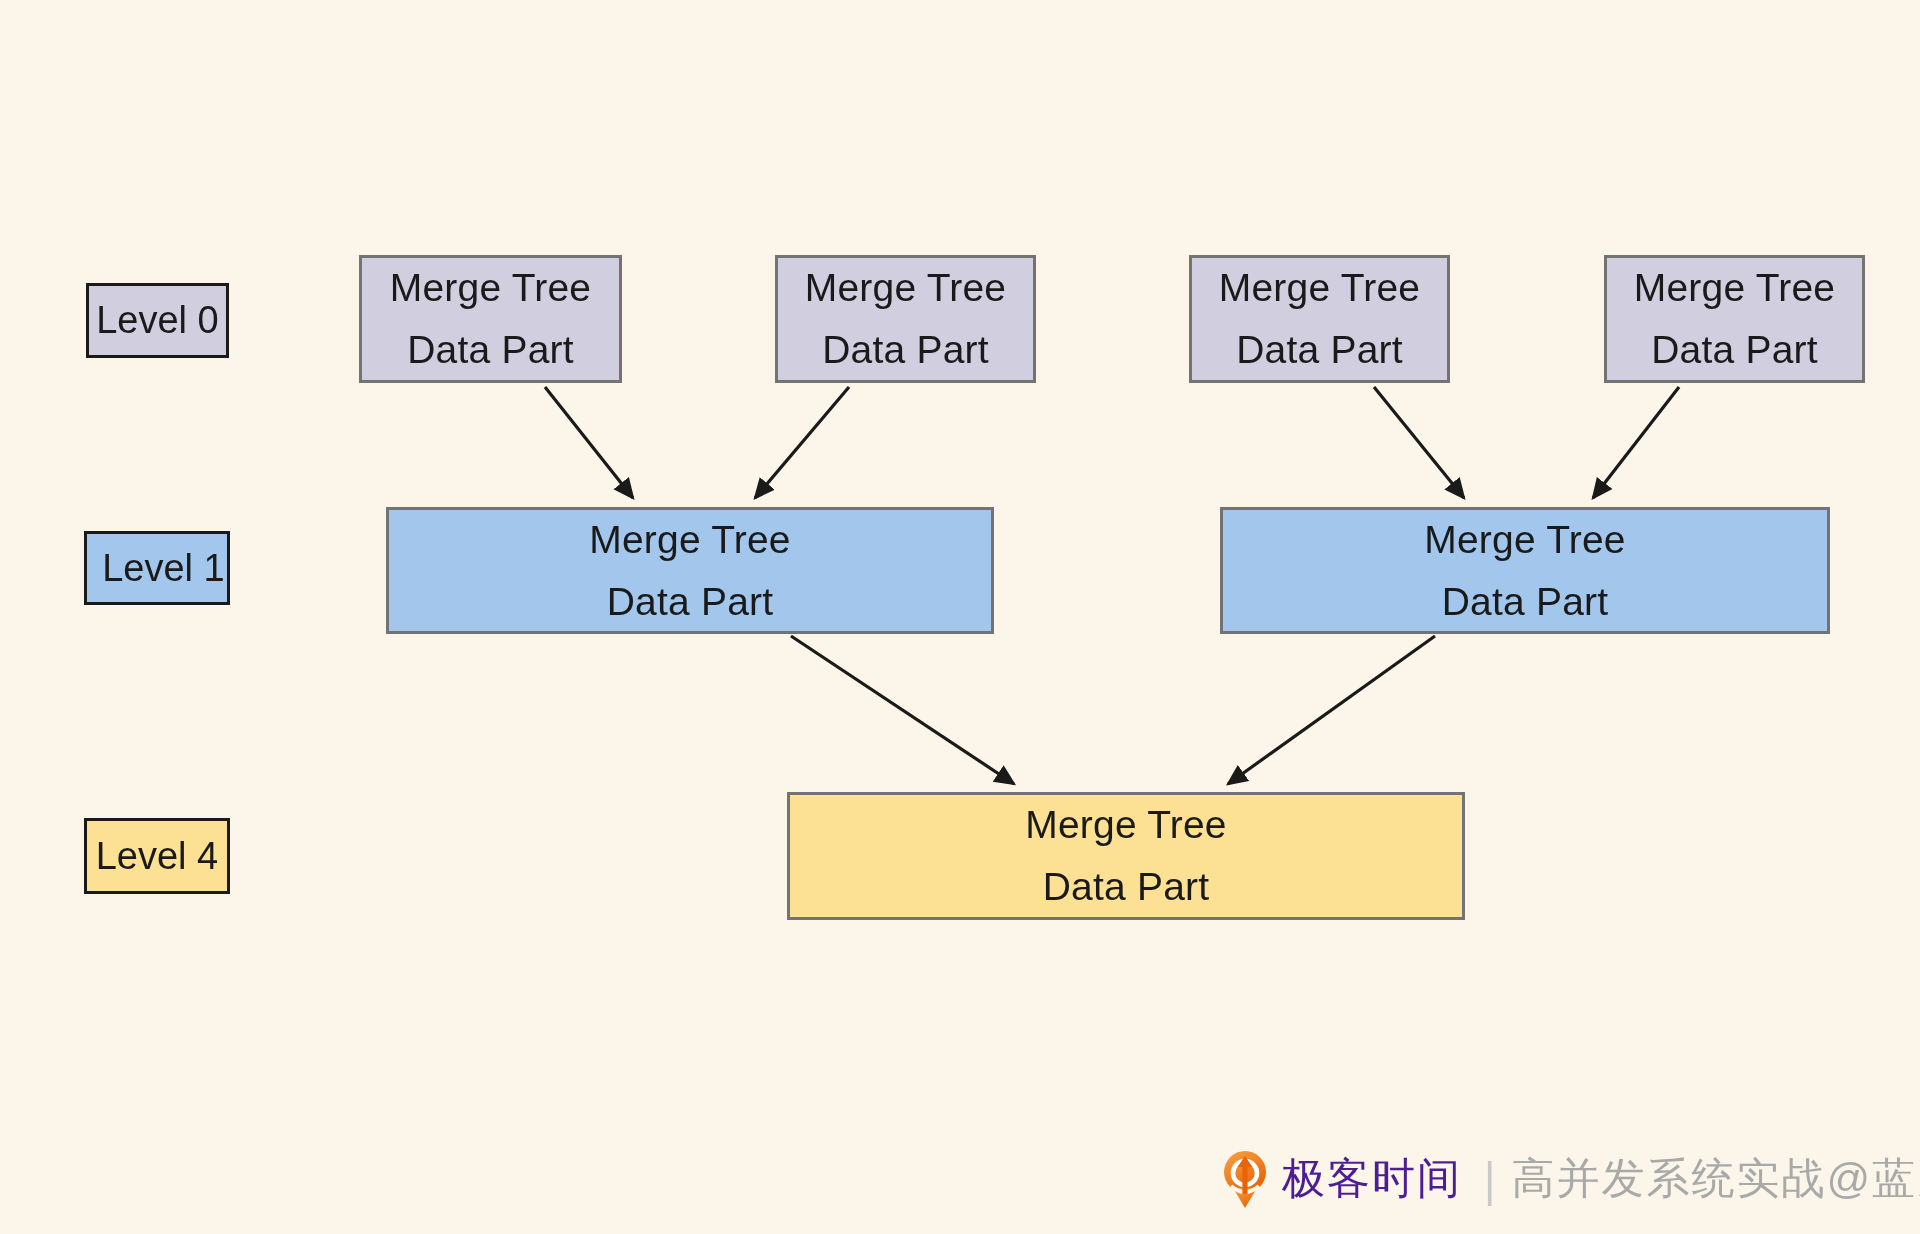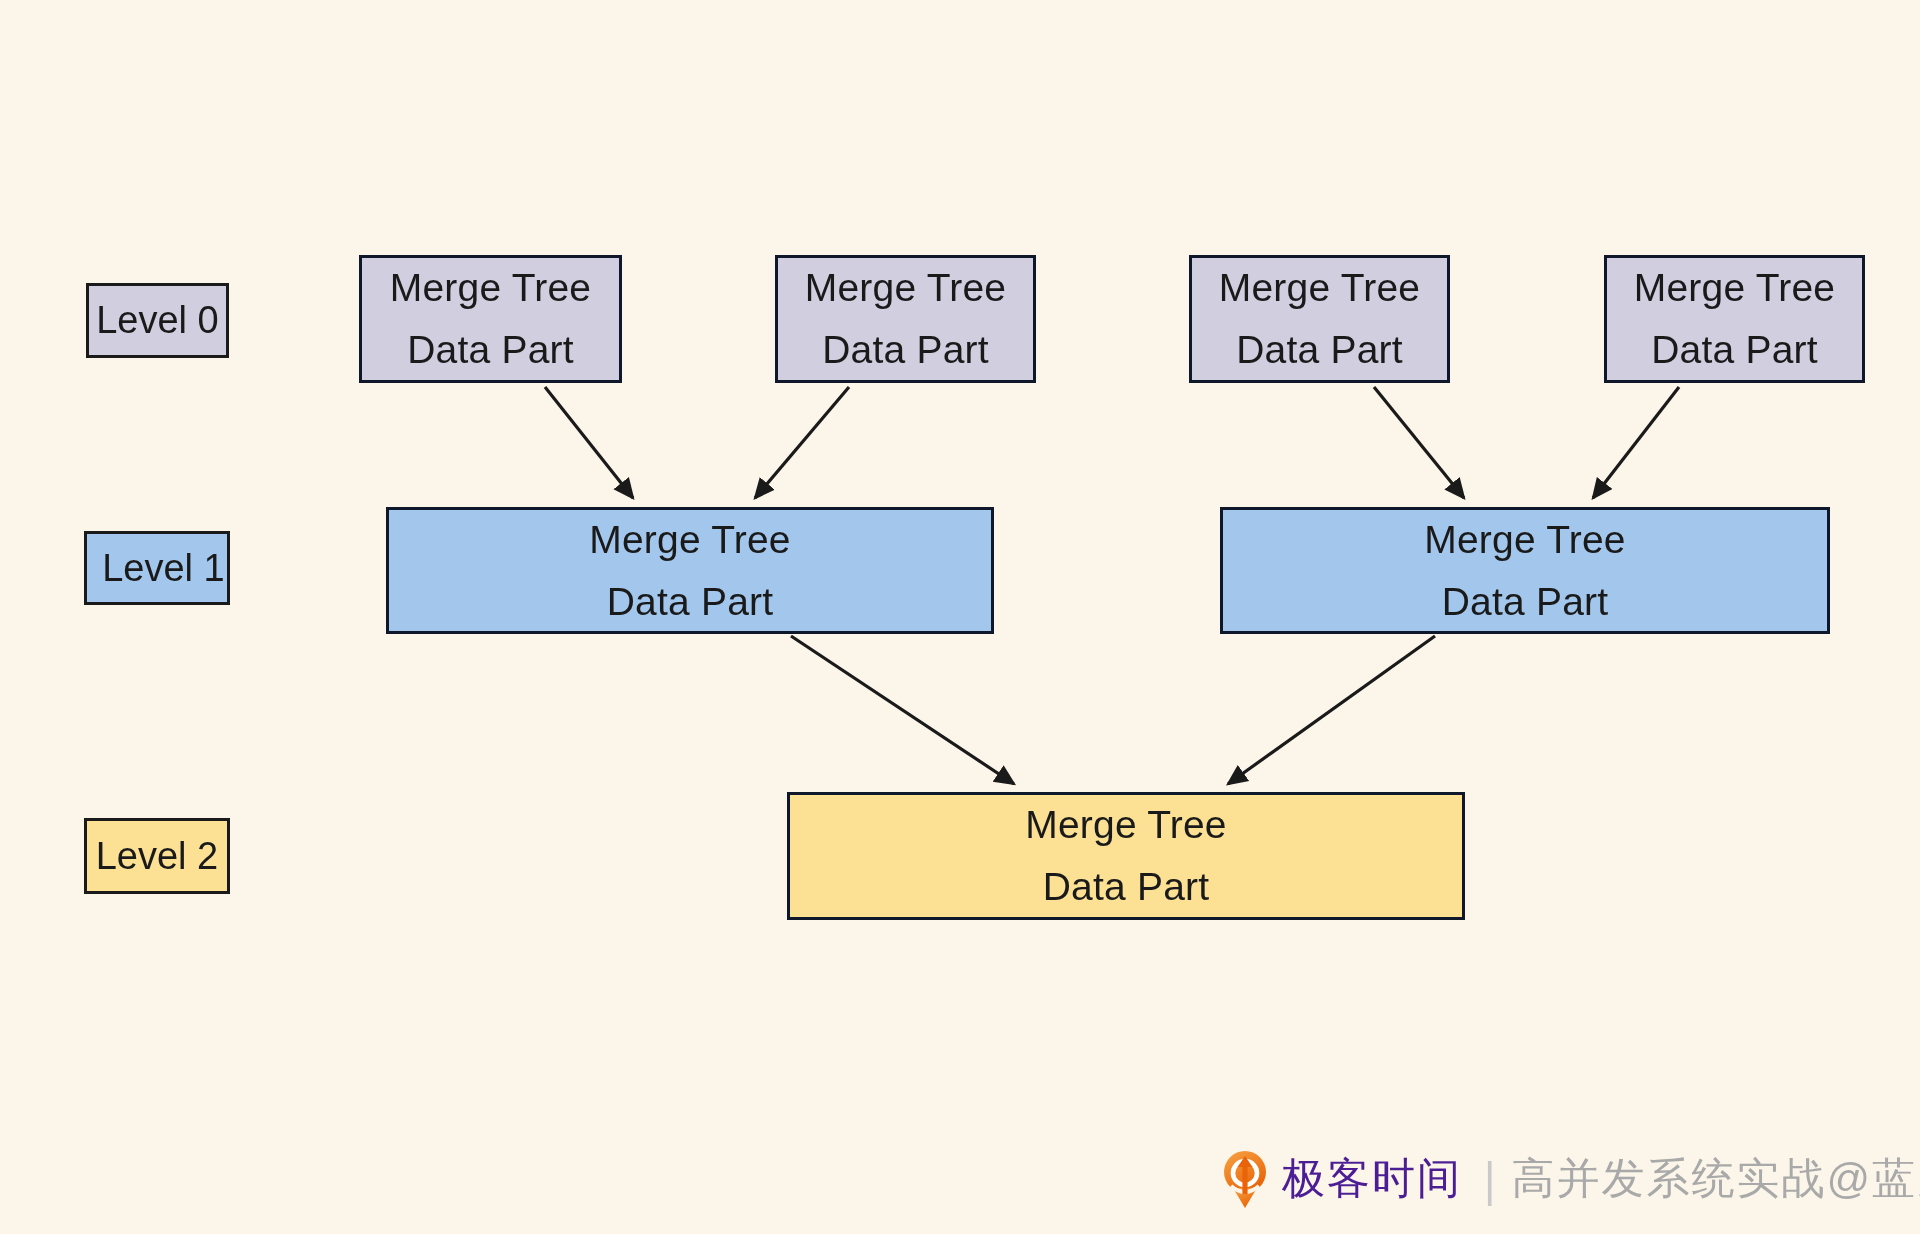--- a/index.html
+++ b/index.html
@@ -11,21 +11,21 @@
   .canvas {
     position: relative;
     width: 1920px;
     height: 1234px;
     background: #FBF6E9;
     overflow: hidden;
   }
   .node {
     position: absolute;
     box-sizing: border-box;
-    border: 3px solid #0f172a;
+    border: 3px solid #737373;
     display: flex;
     flex-direction: column;
     align-items: center;
     justify-content: center;
     text-align: center;
     color: #1A1A1A;
     font-size: 39px;
     line-height: 62px;
     letter-spacing: 0.2px;
   }
@@ -87,21 +87,21 @@
 
 <div class="canvas">
 
   <div class="legend lv0" style="left:86px; top:283px; width:143px; height:75px;">
     <span>Level 0</span>
   </div>
   <div class="legend lv1" style="left:84px; top:531px; width:146px; height:74px;">
     <span>Level 1</span>
   </div>
   <div class="legend lv2" style="left:84px; top:818px; width:146px; height:76px;">
-    <span>Level 2</span>
+    <span>Level 4</span>
   </div>
 
   <div class="node lv0" style="left:359px; top:255px; width:263px; height:128px;">
     <span>Merge Tree</span>
     <span>Data Part</span>
   </div>
   <div class="node lv0" style="left:775px; top:255px; width:261px; height:128px;">
     <span>Merge Tree</span>
     <span>Data Part</span>
   </div>

